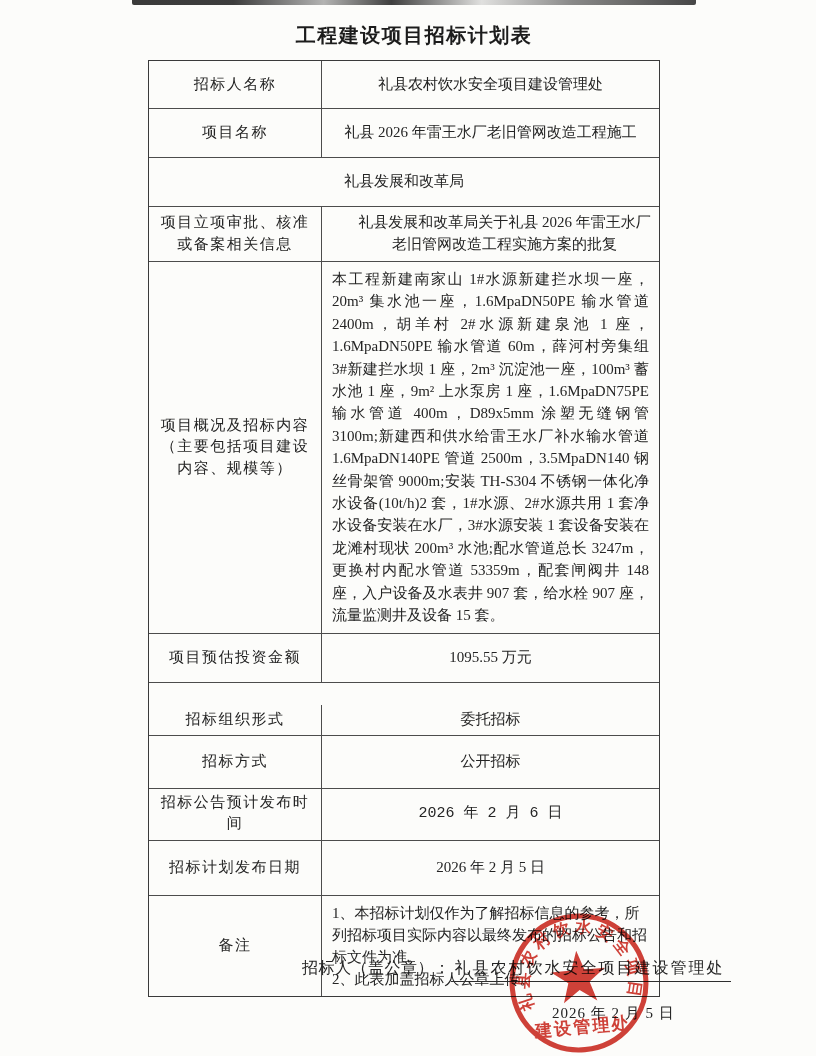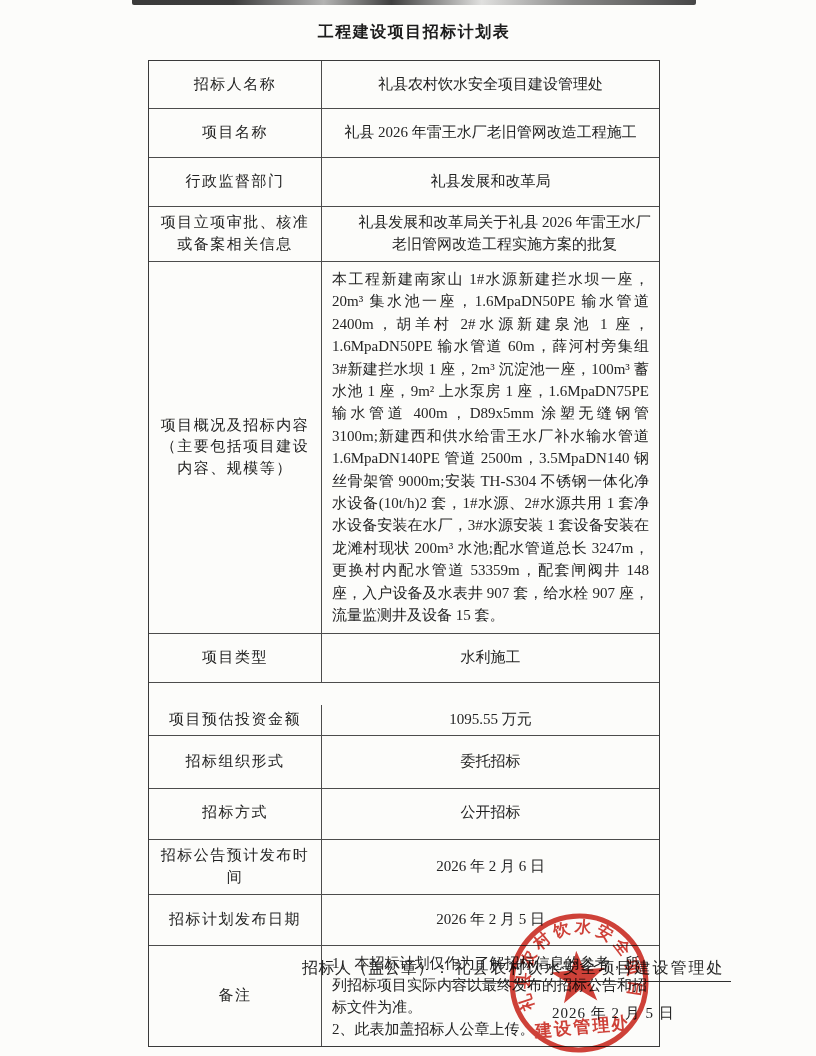--- a/index.html
+++ b/index.html
@@ -16,21 +16,21 @@
   .scan-band{
     position:absolute;top:0;left:132px;width:564px;height:5px;
     background:linear-gradient(90deg,
       rgba(25,25,25,.85) 0%, rgba(40,40,40,.9) 18%, rgba(90,90,90,.45) 34%,
       rgba(30,30,30,.85) 46%, rgba(140,140,140,.25) 62%, rgba(60,60,60,.6) 78%,
       rgba(25,25,25,.8) 100%);
     border-radius:0 0 2px 2px;
   }
   .doc-title{
     position:absolute;top:22px;left:148px;width:532px;
-    text-align:center;font-size:16px;font-weight:bold;letter-spacing:1.5px;
+    text-align:center;font-size:20px;font-weight:bold;letter-spacing:1.5px;
     color:#1c1c1c;
   }
   .doc-table{
     position:absolute;top:60px;left:148px;width:512px;
     border:1.8px solid #3a3a3a;
     box-sizing:border-box;
     background:transparent;
   }
   .row{display:flex;border-top:1.4px solid #4c4c4c;}
   .row:first-child{border-top:none;}
@@ -104,38 +104,33 @@
       <div class="cell label">招标人名称</div>
       <div class="cell value">礼县农村饮水安全项目建设管理处</div>
     </div>
 
     <div class="row">
       <div class="cell label">项目名称</div>
       <div class="cell value">礼县 2026 年雷王水厂老旧管网改造工程施工</div>
     </div>
 
     <div class="row">
-      <div class="cell label">行政监督部门</div>
       <div class="cell value">礼县发展和改革局</div>
     </div>
 
     <div class="row">
       <div class="cell label">项目立项审批、核准或备案相关信息</div>
       <div class="cell value">礼县发展和改革局关于礼县 2026 年雷王水厂老旧管网改造工程实施方案的批复</div>
     </div>
 
     <div class="row row-long">
       <div class="cell label">项目概况及招标内容（主要包括项目建设内容、规模等）</div>
       <div class="cell value">本工程新建南家山 1#水源新建拦水坝一座，20m³ 集水池一座，1.6MpaDN50PE 输水管道 2400m，胡羊村 2#水源新建泉池 1 座，1.6MpaDN50PE 输水管道 60m，薛河村旁集组 3#新建拦水坝 1 座，2m³ 沉淀池一座，100m³ 蓄水池 1 座，9m² 上水泵房 1 座，1.6MpaDN75PE 输水管道 400m，D89x5mm 涂塑无缝钢管 3100m;新建西和供水给雷王水厂补水输水管道 1.6MpaDN140PE 管道 2500m，3.5MpaDN140 钢丝骨架管 9000m;安装 TH-S304 不锈钢一体化净水设备(10t/h)2 套，1#水源、2#水源共用 1 套净水设备安装在水厂，3#水源安装 1 套设备安装在龙滩村现状 200m³ 水池;配水管道总长 3247m，更换村内配水管道 53359m，配套闸阀井 148 座，入户设备及水表井 907 套，给水栓 907 座，流量监测井及设备 15 套。</div>
     </div>
 
-    <div class="row">
-      <div class="cell label">项目类型</div>
-      <div class="cell value">水利施工</div>
-    </div>
 
     <div class="row">
       <div class="cell label">项目预估投资金额</div>
       <div class="cell value">1095.55 万元</div>
     </div>
 
     <div class="row">
       <div class="cell label">招标组织形式</div>
       <div class="cell value">委托招标</div>
     </div>

